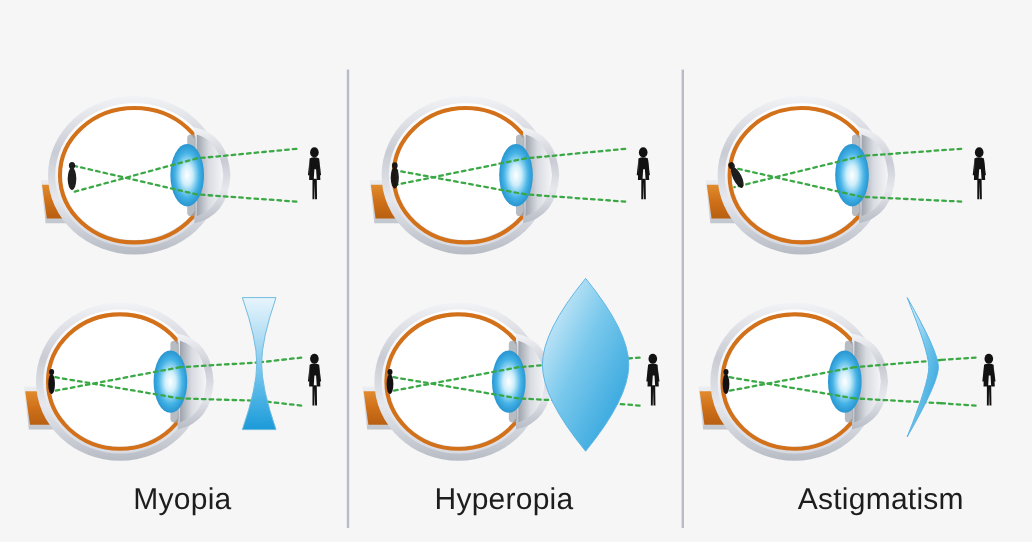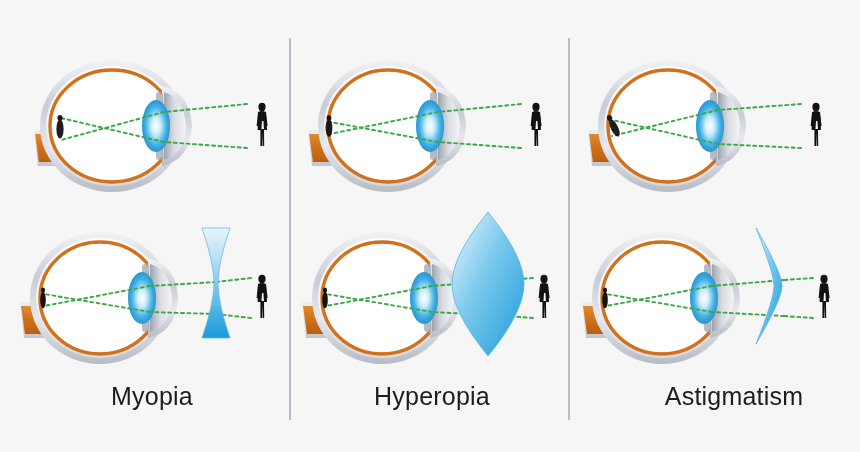--- a/index.html
+++ b/index.html
@@ -10,20 +10,21 @@
     width: 860px;
     height: 452px;
     background: #f6f6f6;
     font-family: "Liberation Sans", sans-serif;
     overflow: hidden;
     position: relative;
   }
   #figure {
     position: absolute;
     inset: 0;
+    margin-top: 20px;
   }
   .divider {
     position: absolute;
     width: 2px;
     background: #b9bcc8;
     top: 38px;
     height: 382px;
   }
   #divider-1 { left: 289px; }
   #divider-2 { left: 568px; }
@@ -32,21 +33,21 @@
     position: absolute;
     top: 382px;
     width: 280px;
     text-align: center;
     font-size: 25px;
     color: #1d1d1d;
     font-family: "Liberation Sans", sans-serif;
     letter-spacing: 0.2px;
   }
   #label-myopia      { left: 12px; }
-  #label-hyperopia   { left: 292px; }
+  #label-hyperopia   { left: 280px; }
   #label-astigmatism { left: 594px; }
 
   .cell {
     position: absolute;
     width: 280px;
     height: 185px;
   }
   .cell svg { display: block; }
 </style>
 </head>

